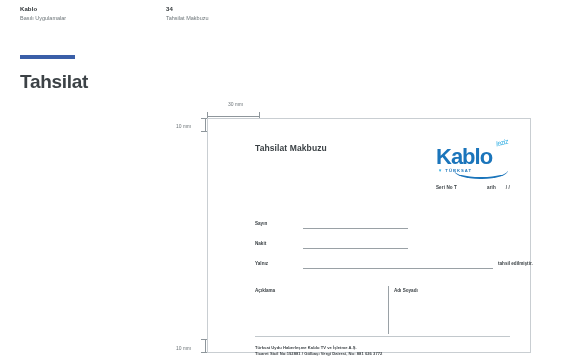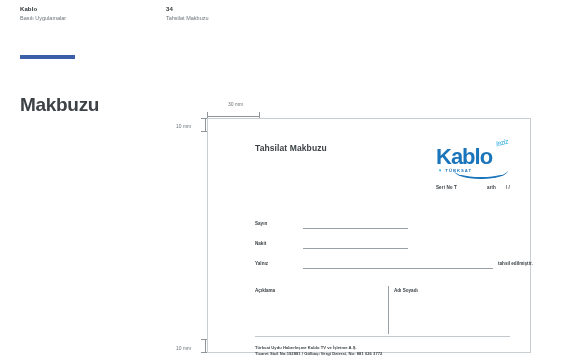--- a/index.html
+++ b/index.html
@@ -286,22 +286,21 @@
   <div class="meta-sub">Basılı Uygulamalar</div>
 </div>
 
 <div class="meta-right">
   <div class="meta-title">34</div>
   <div class="meta-sub">Tahsilat Makbuzu</div>
 </div>
 
 <div class="accent-bar"></div>
 <div class="hero-title">
-  <br>
-  <span>Makbuzu</span>
+  <span>Tahsilat</span><br>
 </div>
 
 <div class="dim-label dim-30">30 mm</div>
 <div class="dim-label dim-10-top">10 mm</div>
 <div class="dim-label dim-10-bottom">10 mm</div>
 
 <div class="guide-h arrow-30"></div>
 <div class="guide-v tick-30-l"></div>
 <div class="guide-v tick-30-r"></div>
 

